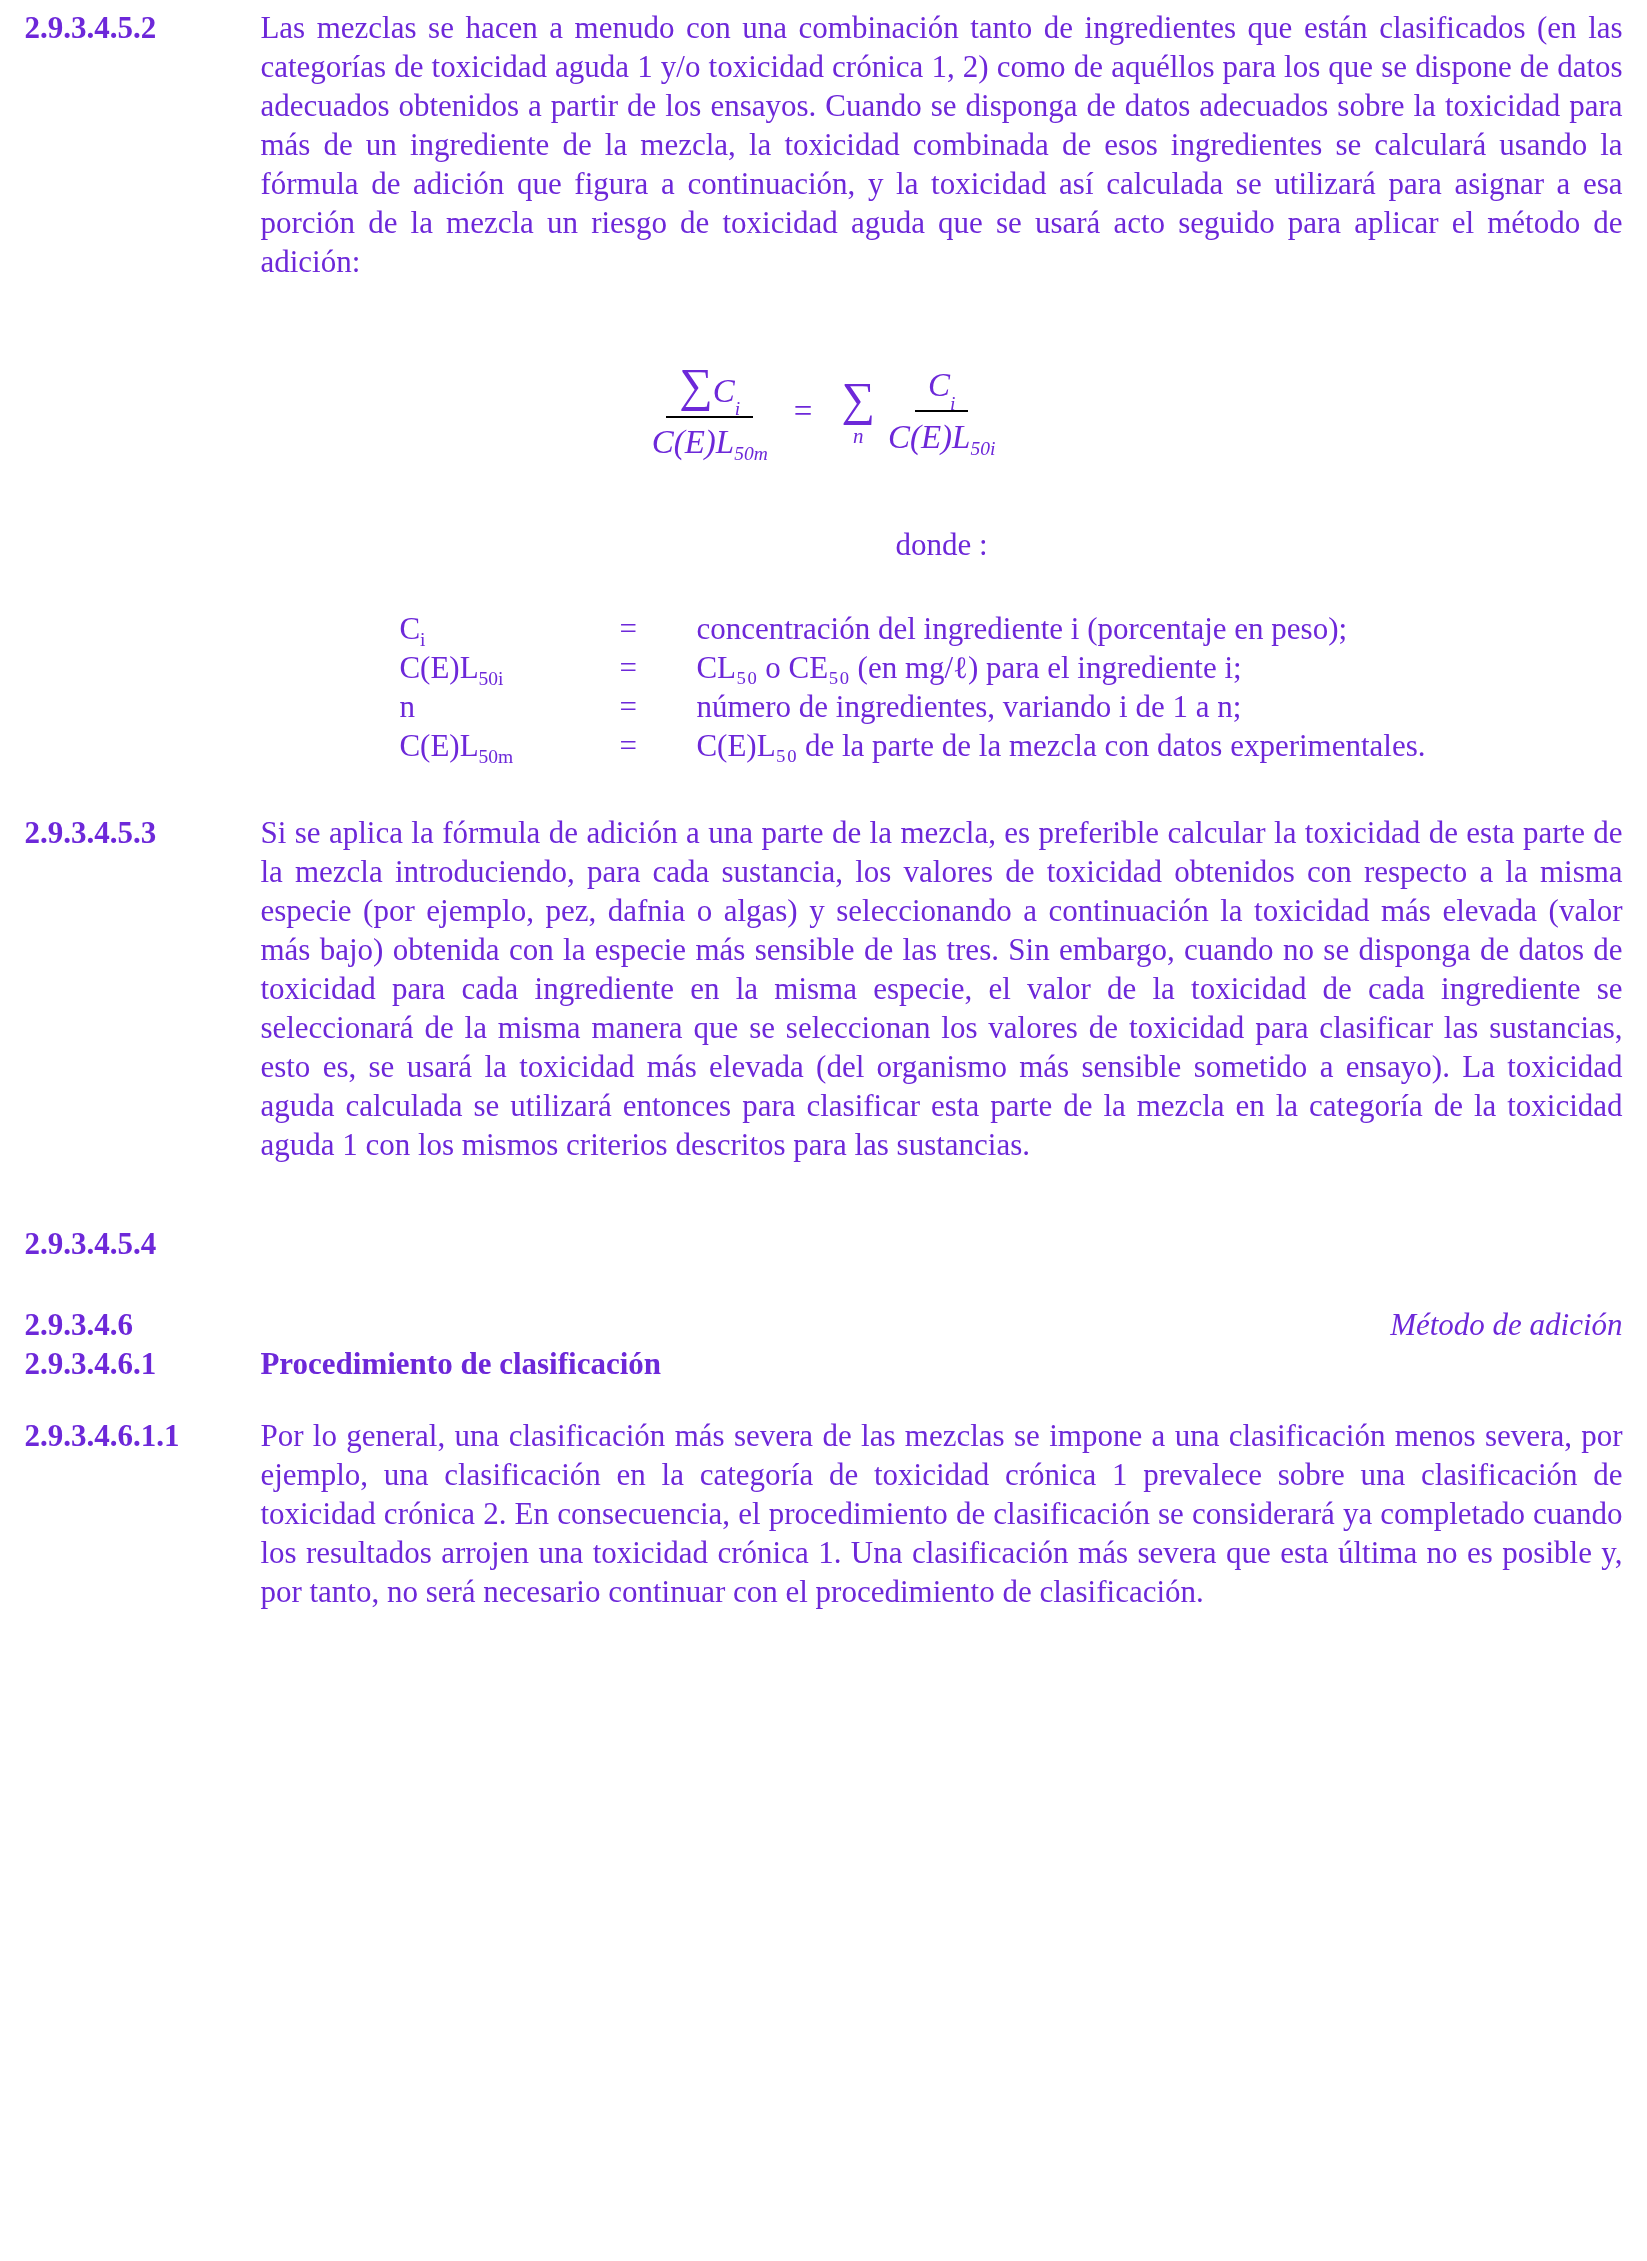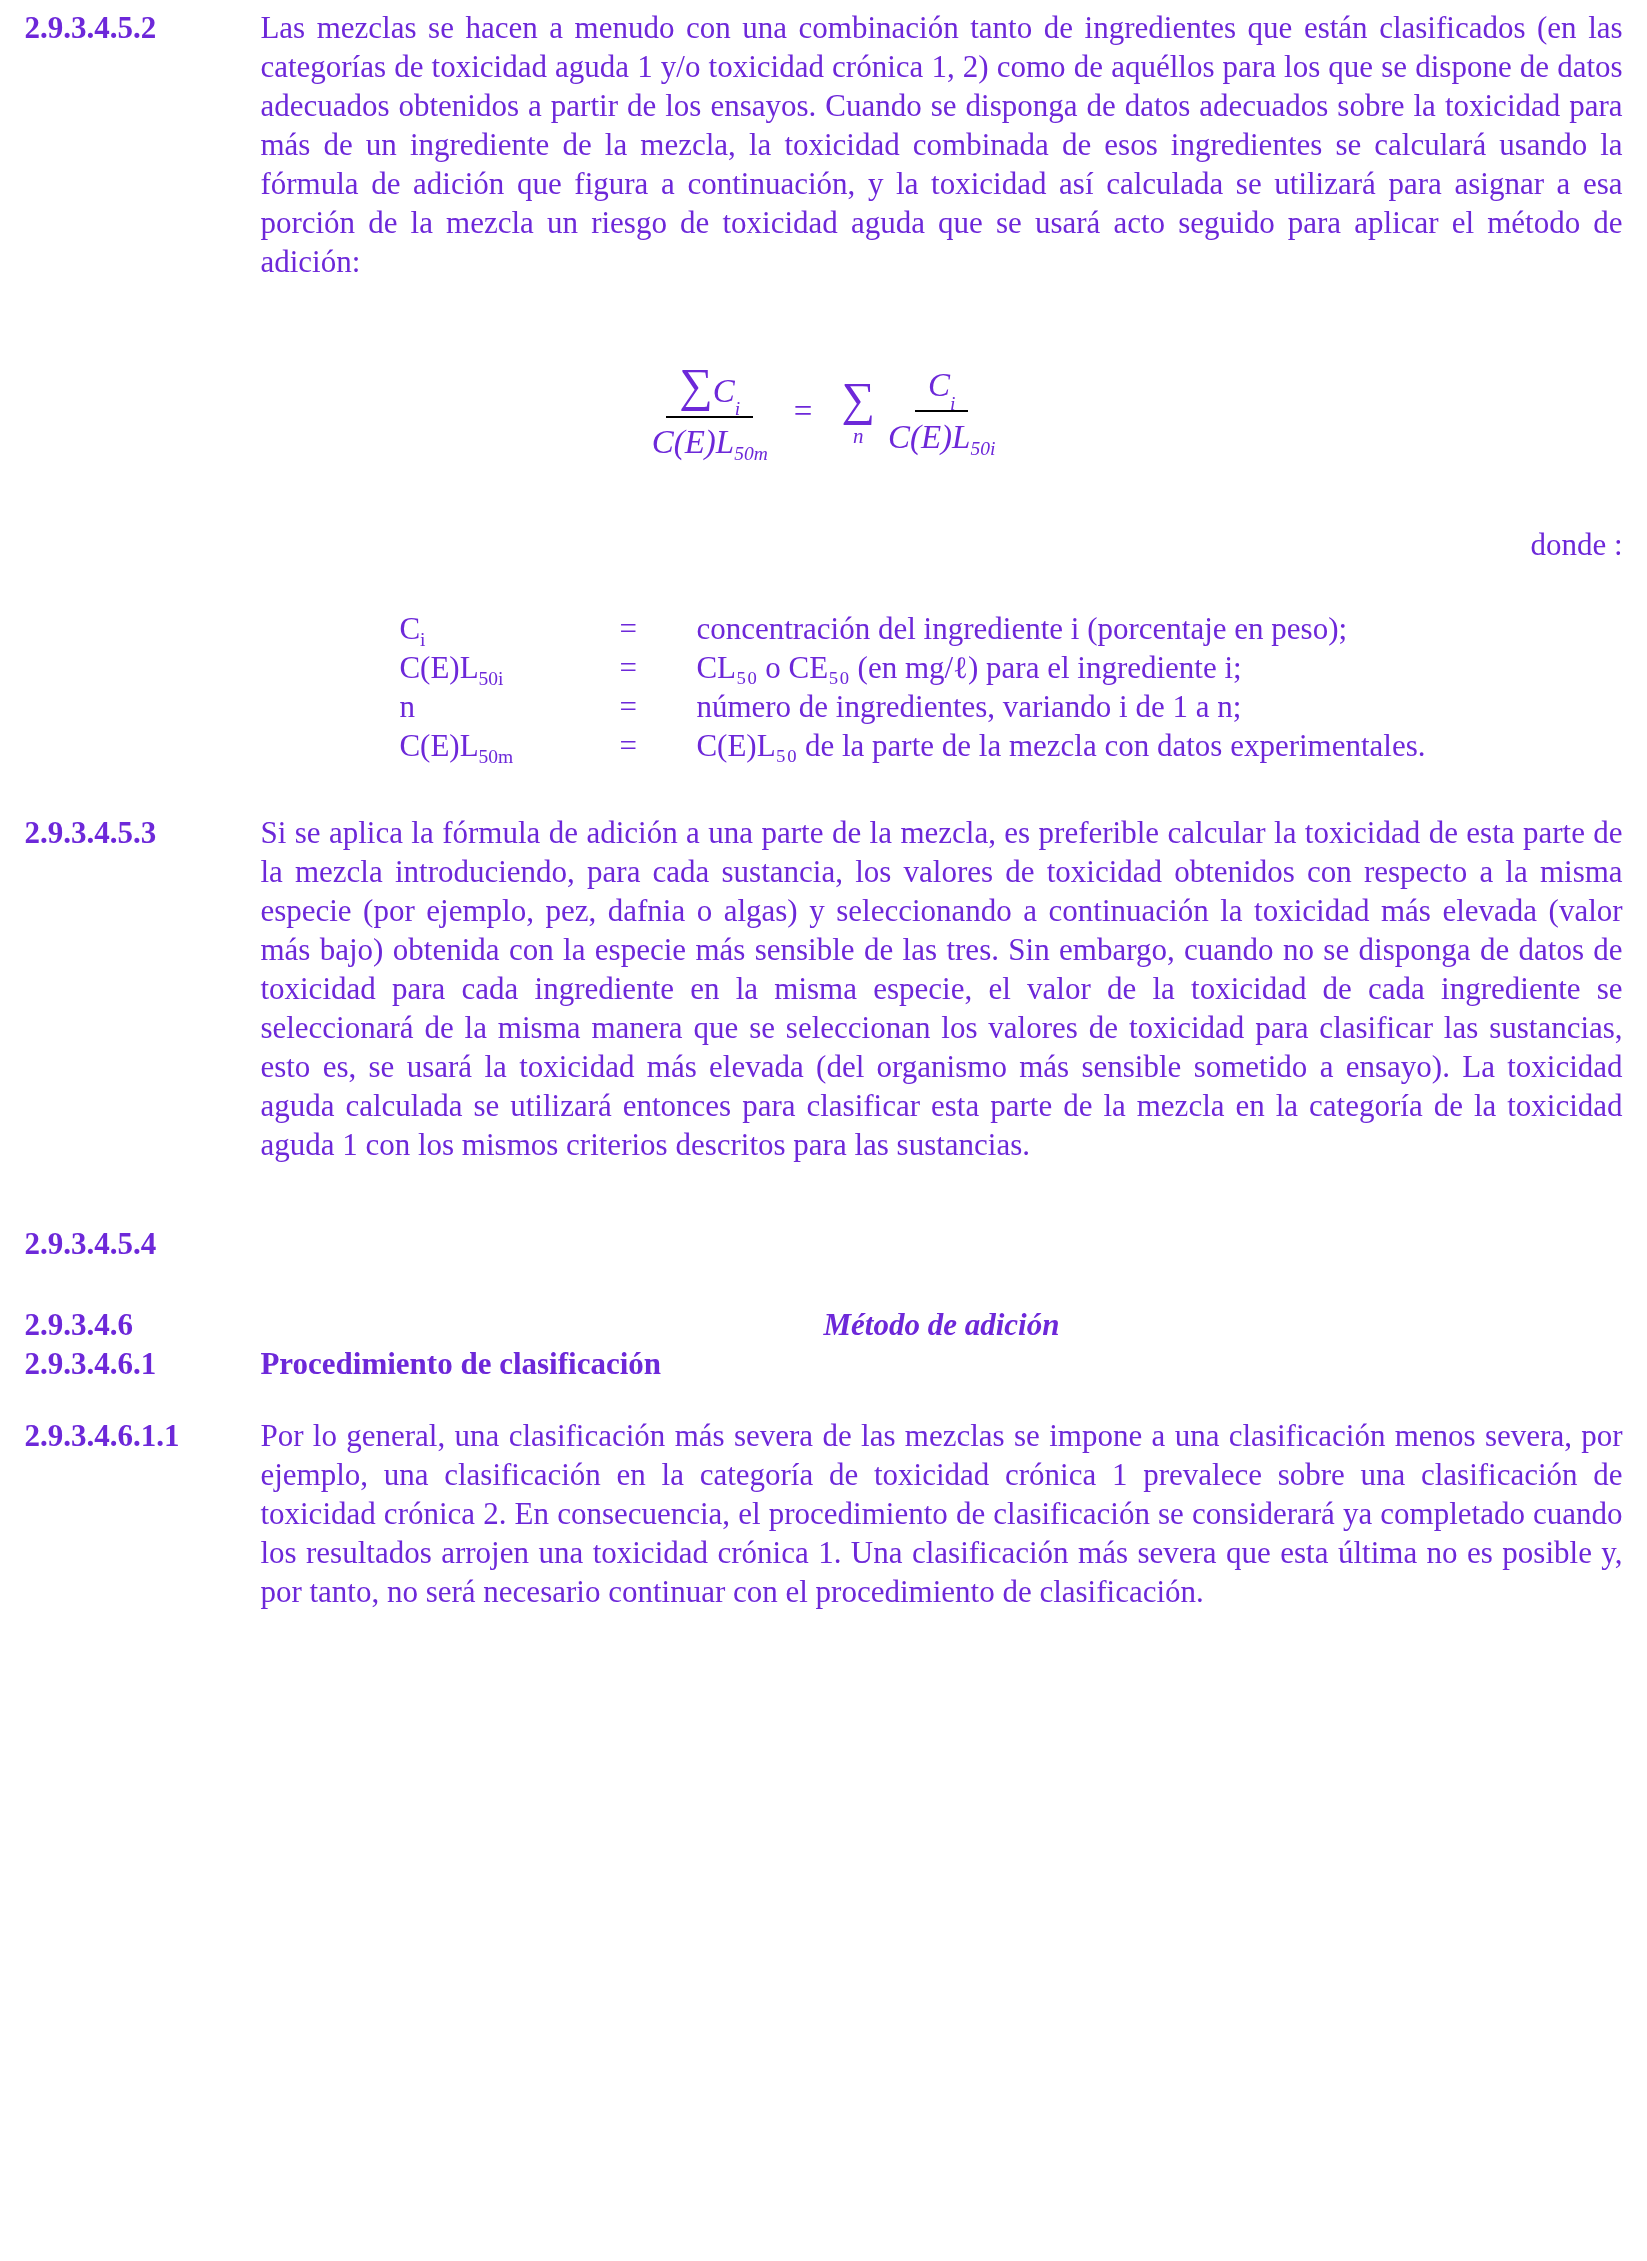--- a/index.html
+++ b/index.html
@@ -24,21 +24,21 @@
   }
   .sec-num {
     flex: 0 0 236px;
     width: 236px;
     font-weight: 700;
   }
   .body-text {
     flex: 1 1 auto;
     text-align: justify;
   }
-  .heading-italic { font-weight: 700; font-style: italic; text-align: center; }
+  .heading-italic { font-weight: 400; font-style: italic; text-align: right; }
   .heading-bold   { font-weight: 700; text-align: left; }
 
   
   .formula-wrap {
     margin: 81px 0 65px 0;
     display: flex;
     justify-content: center;
   }
   .formula {
     display: flex;
@@ -142,21 +142,21 @@
         </span>
         <span class="den">
           <span>C(E)L</span><sub class="sm">50i</sub>
         </span>
       </span>
     </div>
   </div>
 
   <div class="row donde-row">
     <div class="sec-num"></div>
-    <div class="body-text" style="text-align:right">donde :</div>
+    <div class="body-text" style="text-align:center">donde :</div>
   </div>
 
   <div class="defs">
     <div class="cell"><span>C</span><sub class="sm">i</sub></div>
     <div class="cell">=</div>
     <div class="cell desc">concentración del ingrediente i (porcentaje en peso);</div>
 
     <div class="cell"><span>C(E)L</span><sub class="sm">50i</sub></div>
     <div class="cell">=</div>
     <div class="cell desc">CL₅₀ o CE₅₀ (en mg/ℓ) para el ingrediente i;</div>

